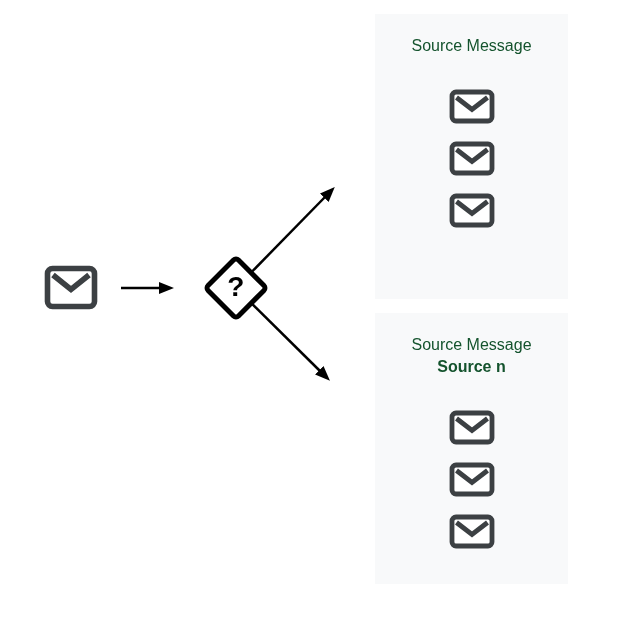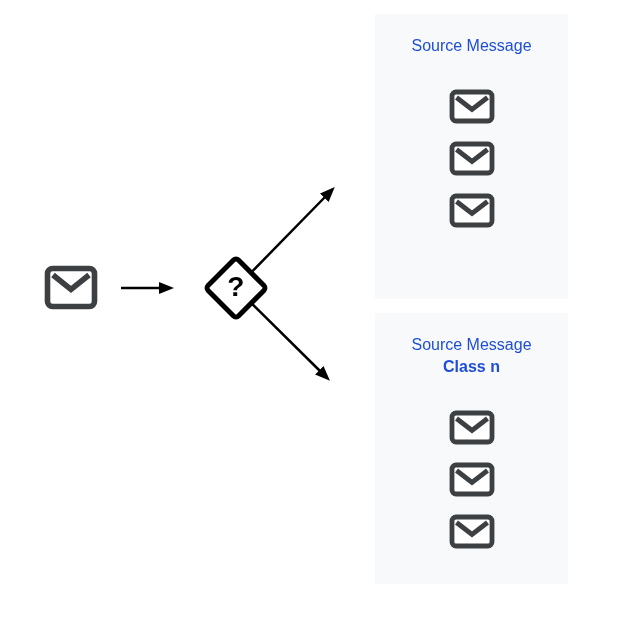--- a/index.html
+++ b/index.html
@@ -64,21 +64,21 @@
     flex-direction: column;
     align-items: center;
     box-sizing: border-box;
     padding-top: 21px;
   }
   .panel-class-1 { top: 14px;  height: 285px; }
   .panel-class-n { top: 313px; height: 271px; }
 
   .panel-title {
     text-align: center;
-    color: #1d4ed8;
+    color: #14532d;
     font-size: 16px;
     line-height: 22px;
   }
   .panel-title .line2 { font-weight: bold; }
 
   .envelope-stack {
     margin-top: 32px;
     display: flex;
     flex-direction: column;
     align-items: center;
@@ -126,21 +126,21 @@
         <svg width="46" height="35" viewBox="0 0 46 35">
         <rect x="3" y="3" width="40" height="29" rx="4" fill="#ffffff" stroke="#3C4043" stroke-width="4.8"></rect>
         <path d="M7.5 8.5 L23 20.5 L38.5 8.5" fill="none" stroke="#3C4043" stroke-width="4.8" stroke-linejoin="miter"></path>
       </svg>
       </div>
   </div>
 
   <div class="class-panel panel-class-n">
     <div class="panel-title">
       <div class="line1">Source Message</div>
-      <div class="line2">Class n</div>
+      <div class="line2">Source n</div>
     </div>
     <div class="envelope-stack">
       <svg width="46" height="35" viewBox="0 0 46 35">
         <rect x="3" y="3" width="40" height="29" rx="4" fill="#ffffff" stroke="#3C4043" stroke-width="4.8"></rect>
         <path d="M7.5 8.5 L23 20.5 L38.5 8.5" fill="none" stroke="#3C4043" stroke-width="4.8" stroke-linejoin="miter"></path>
       </svg>
     <svg width="46" height="35" viewBox="0 0 46 35">
         <rect x="3" y="3" width="40" height="29" rx="4" fill="#ffffff" stroke="#3C4043" stroke-width="4.8"></rect>
         <path d="M7.5 8.5 L23 20.5 L38.5 8.5" fill="none" stroke="#3C4043" stroke-width="4.8" stroke-linejoin="miter"></path>
       </svg>

